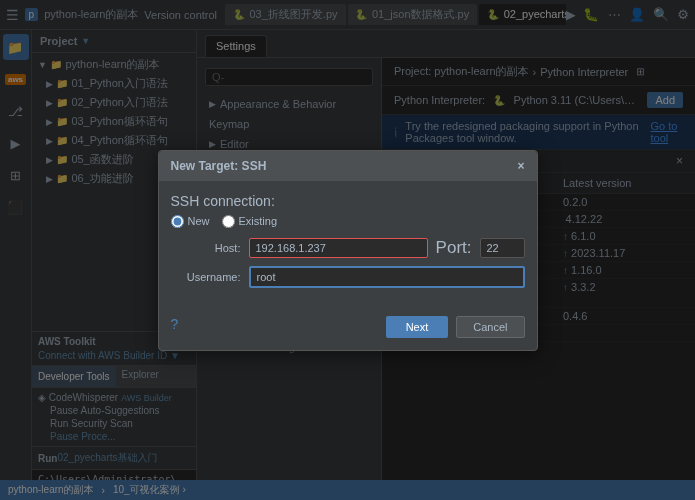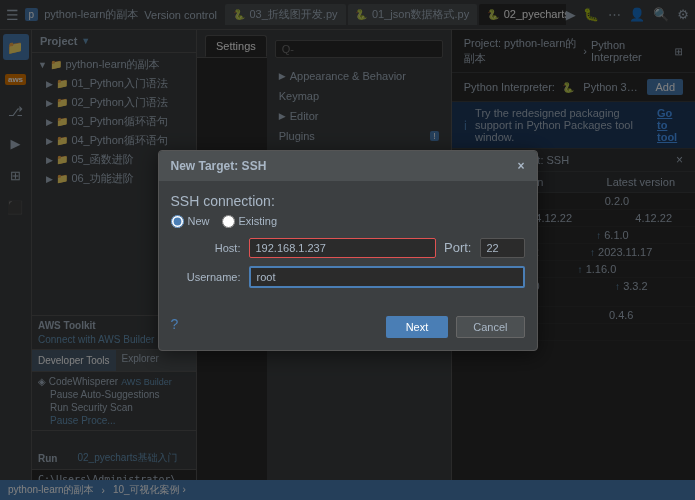--- a/index.html
+++ b/index.html
@@ -161,21 +161,21 @@
       padding: 4px 6px;
       font-size: 10px;
       color: #a9b7c6;
       font-family: monospace;
     }
 
     
     .content-area {
       flex: 1;
       display: flex;
-      flex-direction: row;
+      flex-direction: column;
       background: #2b2b2b;
       overflow: hidden;
     }
 
     
     .settings-tabs {
       height: 28px;
       background: #3c3f41;
       display: flex;
       align-items: flex-end;
@@ -282,21 +282,21 @@
       background: #1e3a5f;
       padding: 5px 12px;
       font-size: 11px;
       color: #a9b7c6;
       display: flex;
       align-items: center;
       gap: 8px;
       border-bottom: 1px solid #3c3f41;
     }
     .info-icon { color: #4a7eb5; font-size: 13px; }
-    .info-link { color: #4a9eff; cursor: pointer; text-decoration: underline; font-weight: bold; }
+    .info-link { color: #4a9eff; cursor: pointer; text-decoration: underline; }
 
     
     .pkg-table-container {
       flex: 1;
       overflow: hidden;
       display: flex;
       flex-direction: column;
     }
     .pkg-table-header {
       display: grid;
@@ -399,21 +399,21 @@
     .form-input {
       flex: 1;
       background: #2b2b2b;
       border: 1px solid #e05252;
       color: #a9b7c6;
       padding: 3px 6px;
       font-size: 11px;
       border-radius: 2px;
     }
     .form-input.active-focus { border: 2px solid #4a7eb5; }
-    .port-label { font-size: 13px; color: #a9b7c6; }
+    .port-label { font-size: 17px; color: #a9b7c6; }
     .port-input {
       width: 45px;
       background: #2b2b2b;
       border: 1px solid #555;
       color: #a9b7c6;
       padding: 3px 6px;
       font-size: 11px;
       border-radius: 2px;
     }
     .dialog-footer {
@@ -575,21 +575,21 @@
         <span>◈</span>
         <span>CodeWhisperer</span>
         <span style="color:#6897bb;font-size:9px;">AWS Builder</span>
       </div>
       <div style="font-size:10px;color:#a9b7c6;padding-left:12px;padding-top:2px;cursor:pointer;">Pause Auto-Suggestions</div>
       <div style="font-size:10px;color:#a9b7c6;padding-left:12px;padding-top:2px;cursor:pointer;">Run Security Scan</div>
       <div style="font-size:10px;color:#6897bb;padding-left:12px;padding-top:2px;cursor:pointer;">Pause Proce...</div>
     </div>
 
     <div class="run-section">
-      <div style="display:flex;align-items:center;gap:20px;margin-top:16px;">
+      <div style="display:flex;align-items:center;gap:0;">
         <span style="font-size:10px;font-weight:bold;color:#a9b7c6;">Run</span>
         <span class="run-file">02_pyecharts基础入门</span>
       </div>
     </div>
 
     <div class="console-area">
       <div>C:\Users\Administrator\</div>
       <div>Process finished with e</div>
     </div>
   </div>

